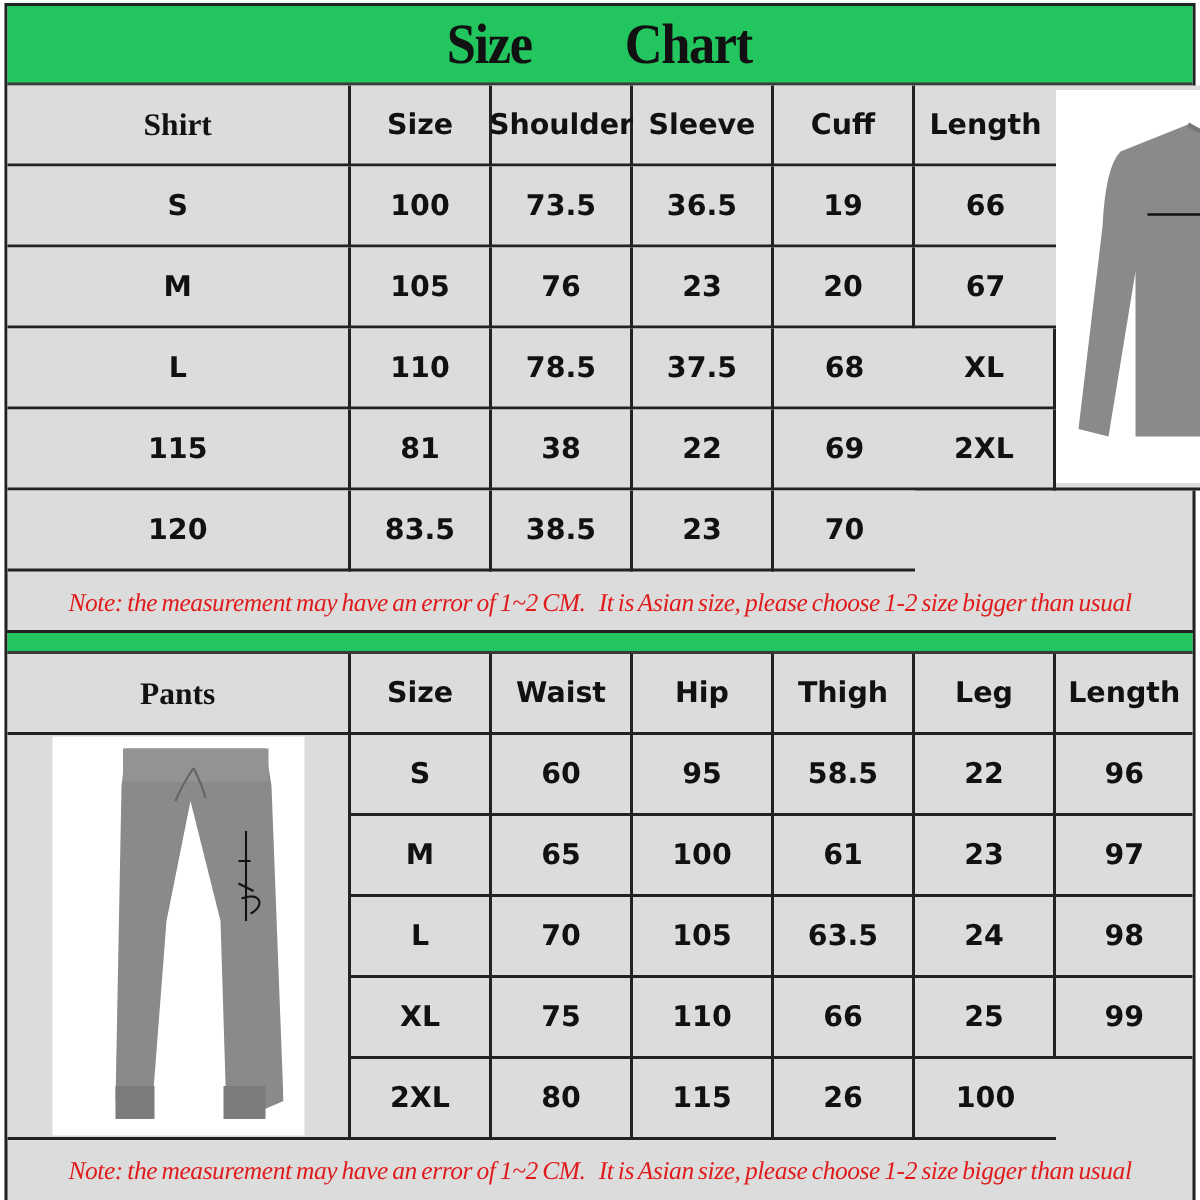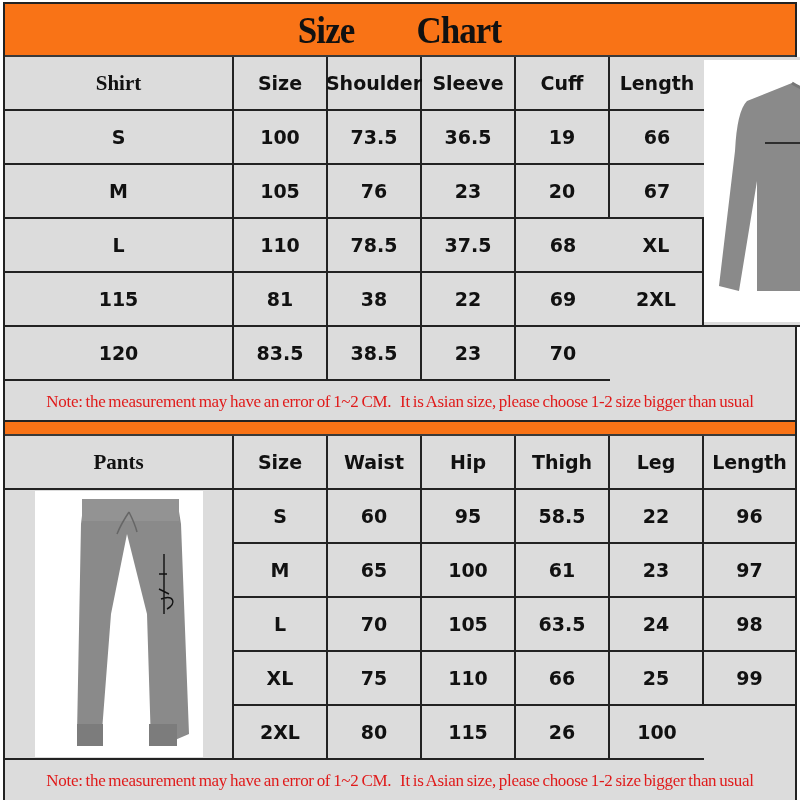--- a/index.html
+++ b/index.html
@@ -1,27 +1,27 @@
 <!DOCTYPE html>
 <html><head>
 <meta charset="utf-8">
 <style>
   html, body { margin:0; padding:0; background:#fff; }
   body { width:800px; height:800px; position:relative; overflow:hidden; font-family:"DejaVu Sans", sans-serif; }
   .section { position:absolute; left:3px; width:794px; box-sizing:border-box; border:2px solid #222; background:#dcdcdc; }
-  .band { background:#f97316; border-bottom:2px solid #3a3a3a; box-sizing:border-box; display:flex; align-items:center; justify-content:center; }
+  .band { background:#22c55e; border-bottom:2px solid #3a3a3a; box-sizing:border-box; display:flex; align-items:center; justify-content:center; }
   .title { font-family:"Liberation Serif", serif; font-weight:bold; font-size:38px; color:#111; letter-spacing:-1px; word-spacing:14px; transform:scaleX(0.92); }
   .grid { display:grid; grid-template-columns:229px 94px 94px 94px 94px 94px 1fr;text-align:center; }
   .cell { border-right:2px solid #222; border-bottom:2px solid #222; box-sizing:border-box; display:flex; align-items:center; justify-content:center; background:#dcdcdc; color:#111; font-size:19px; font-weight:bold; font-family:"DejaVu Sans", sans-serif; }
   .cell.last { border-right:none; }
   .hdr { font-size:19px; }
   .cat { font-family:"Liberation Serif", serif; font-weight:bold; font-size:21px; }
   .imgcell { grid-row: span 5; background:#dcdcdc; border-right:2px solid #222; border-bottom:2px solid #222; box-sizing:border-box; display:flex; align-items:center; justify-content:center; }
   .imgbox { background:#fff; display:flex; align-items:center; justify-content:center; }
-  .note { height:42px; display:flex; align-items:center; justify-content:center; color:#e01b1b; font-family:"Liberation Serif", serif; font-size:17px; white-space:nowrap; letter-spacing:-0.3px; word-spacing:-1px; }
+  .note { height:42px; display:flex; align-items:center; justify-content:center; color:#e01b1b; font-family:"Liberation Serif", serif; font-size:17px; white-space:nowrap; letter-spacing:-0.3px; word-spacing:-1px;font-style:italic; }
 </style>
 </head>
 <body>
 
 <div class="section" style="top:2px; height:420px;">
   <div class="band" style="height:53px;">
     <span class="title" style="white-space:pre;">Size   Chart</span>
   </div>
   <div class="grid" style="grid-template-rows:54px 54px 54px 54px 54px 54px;">
     <div class="cell cat">Shirt</div>

